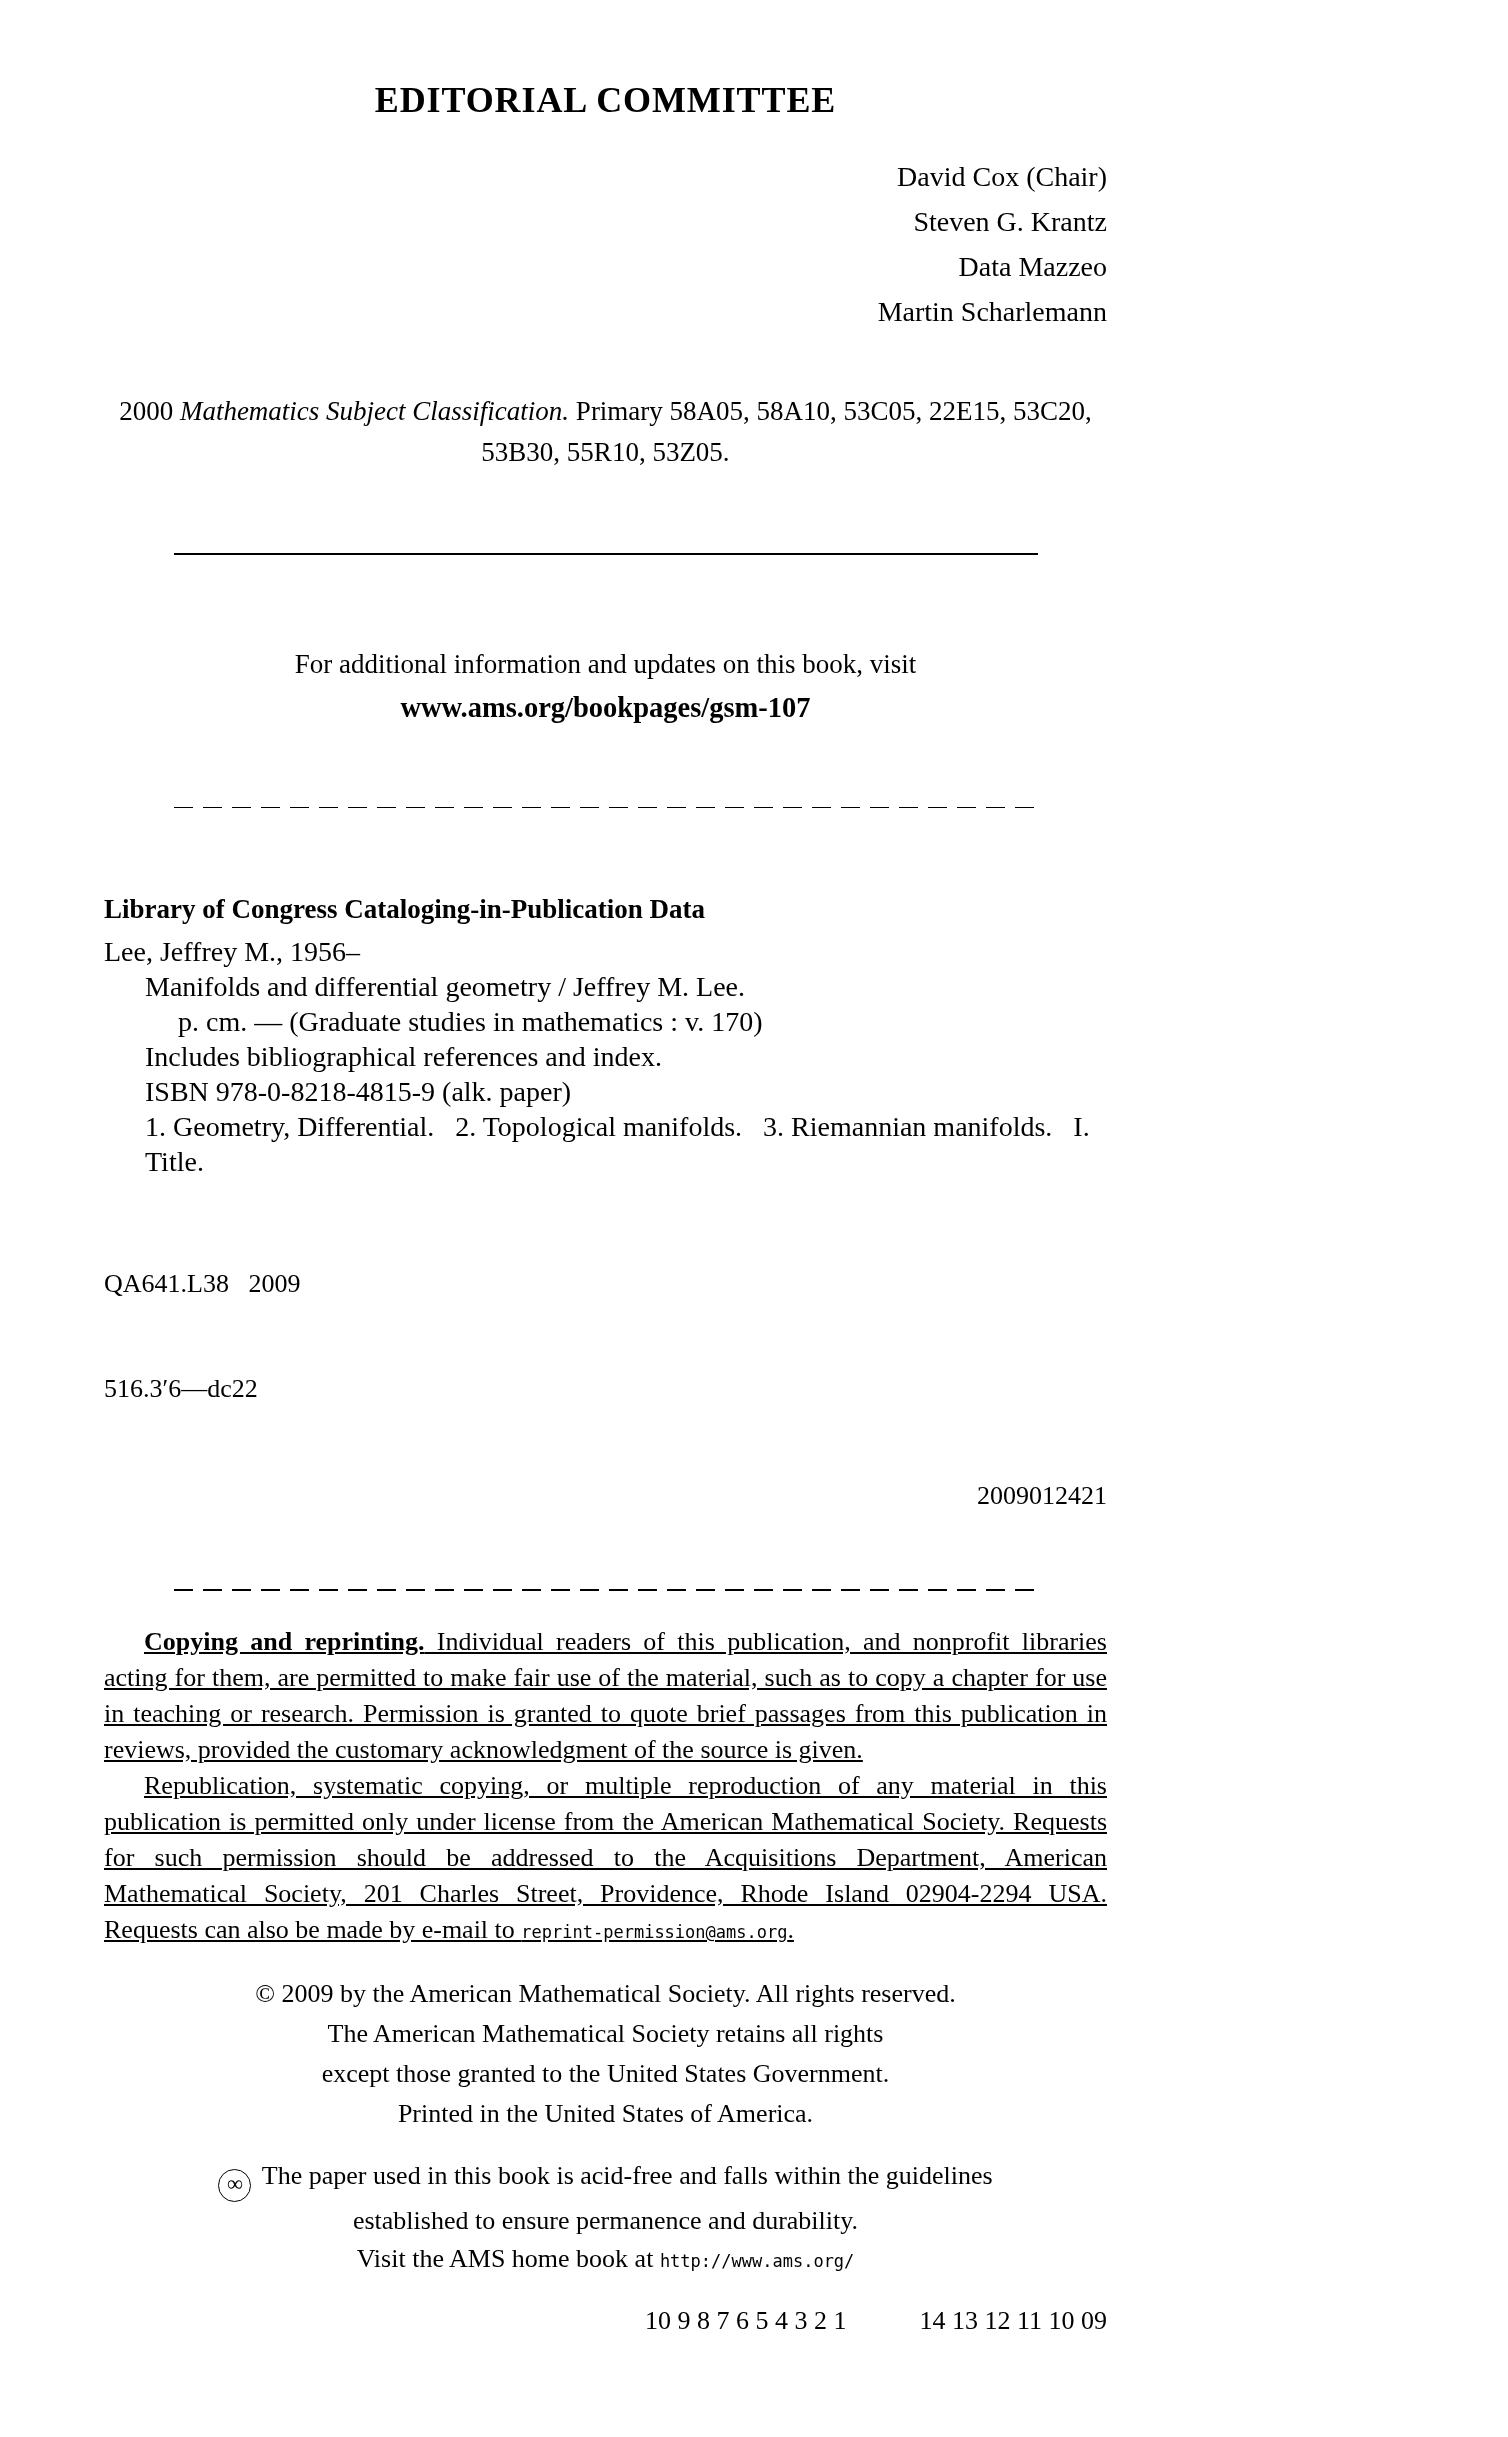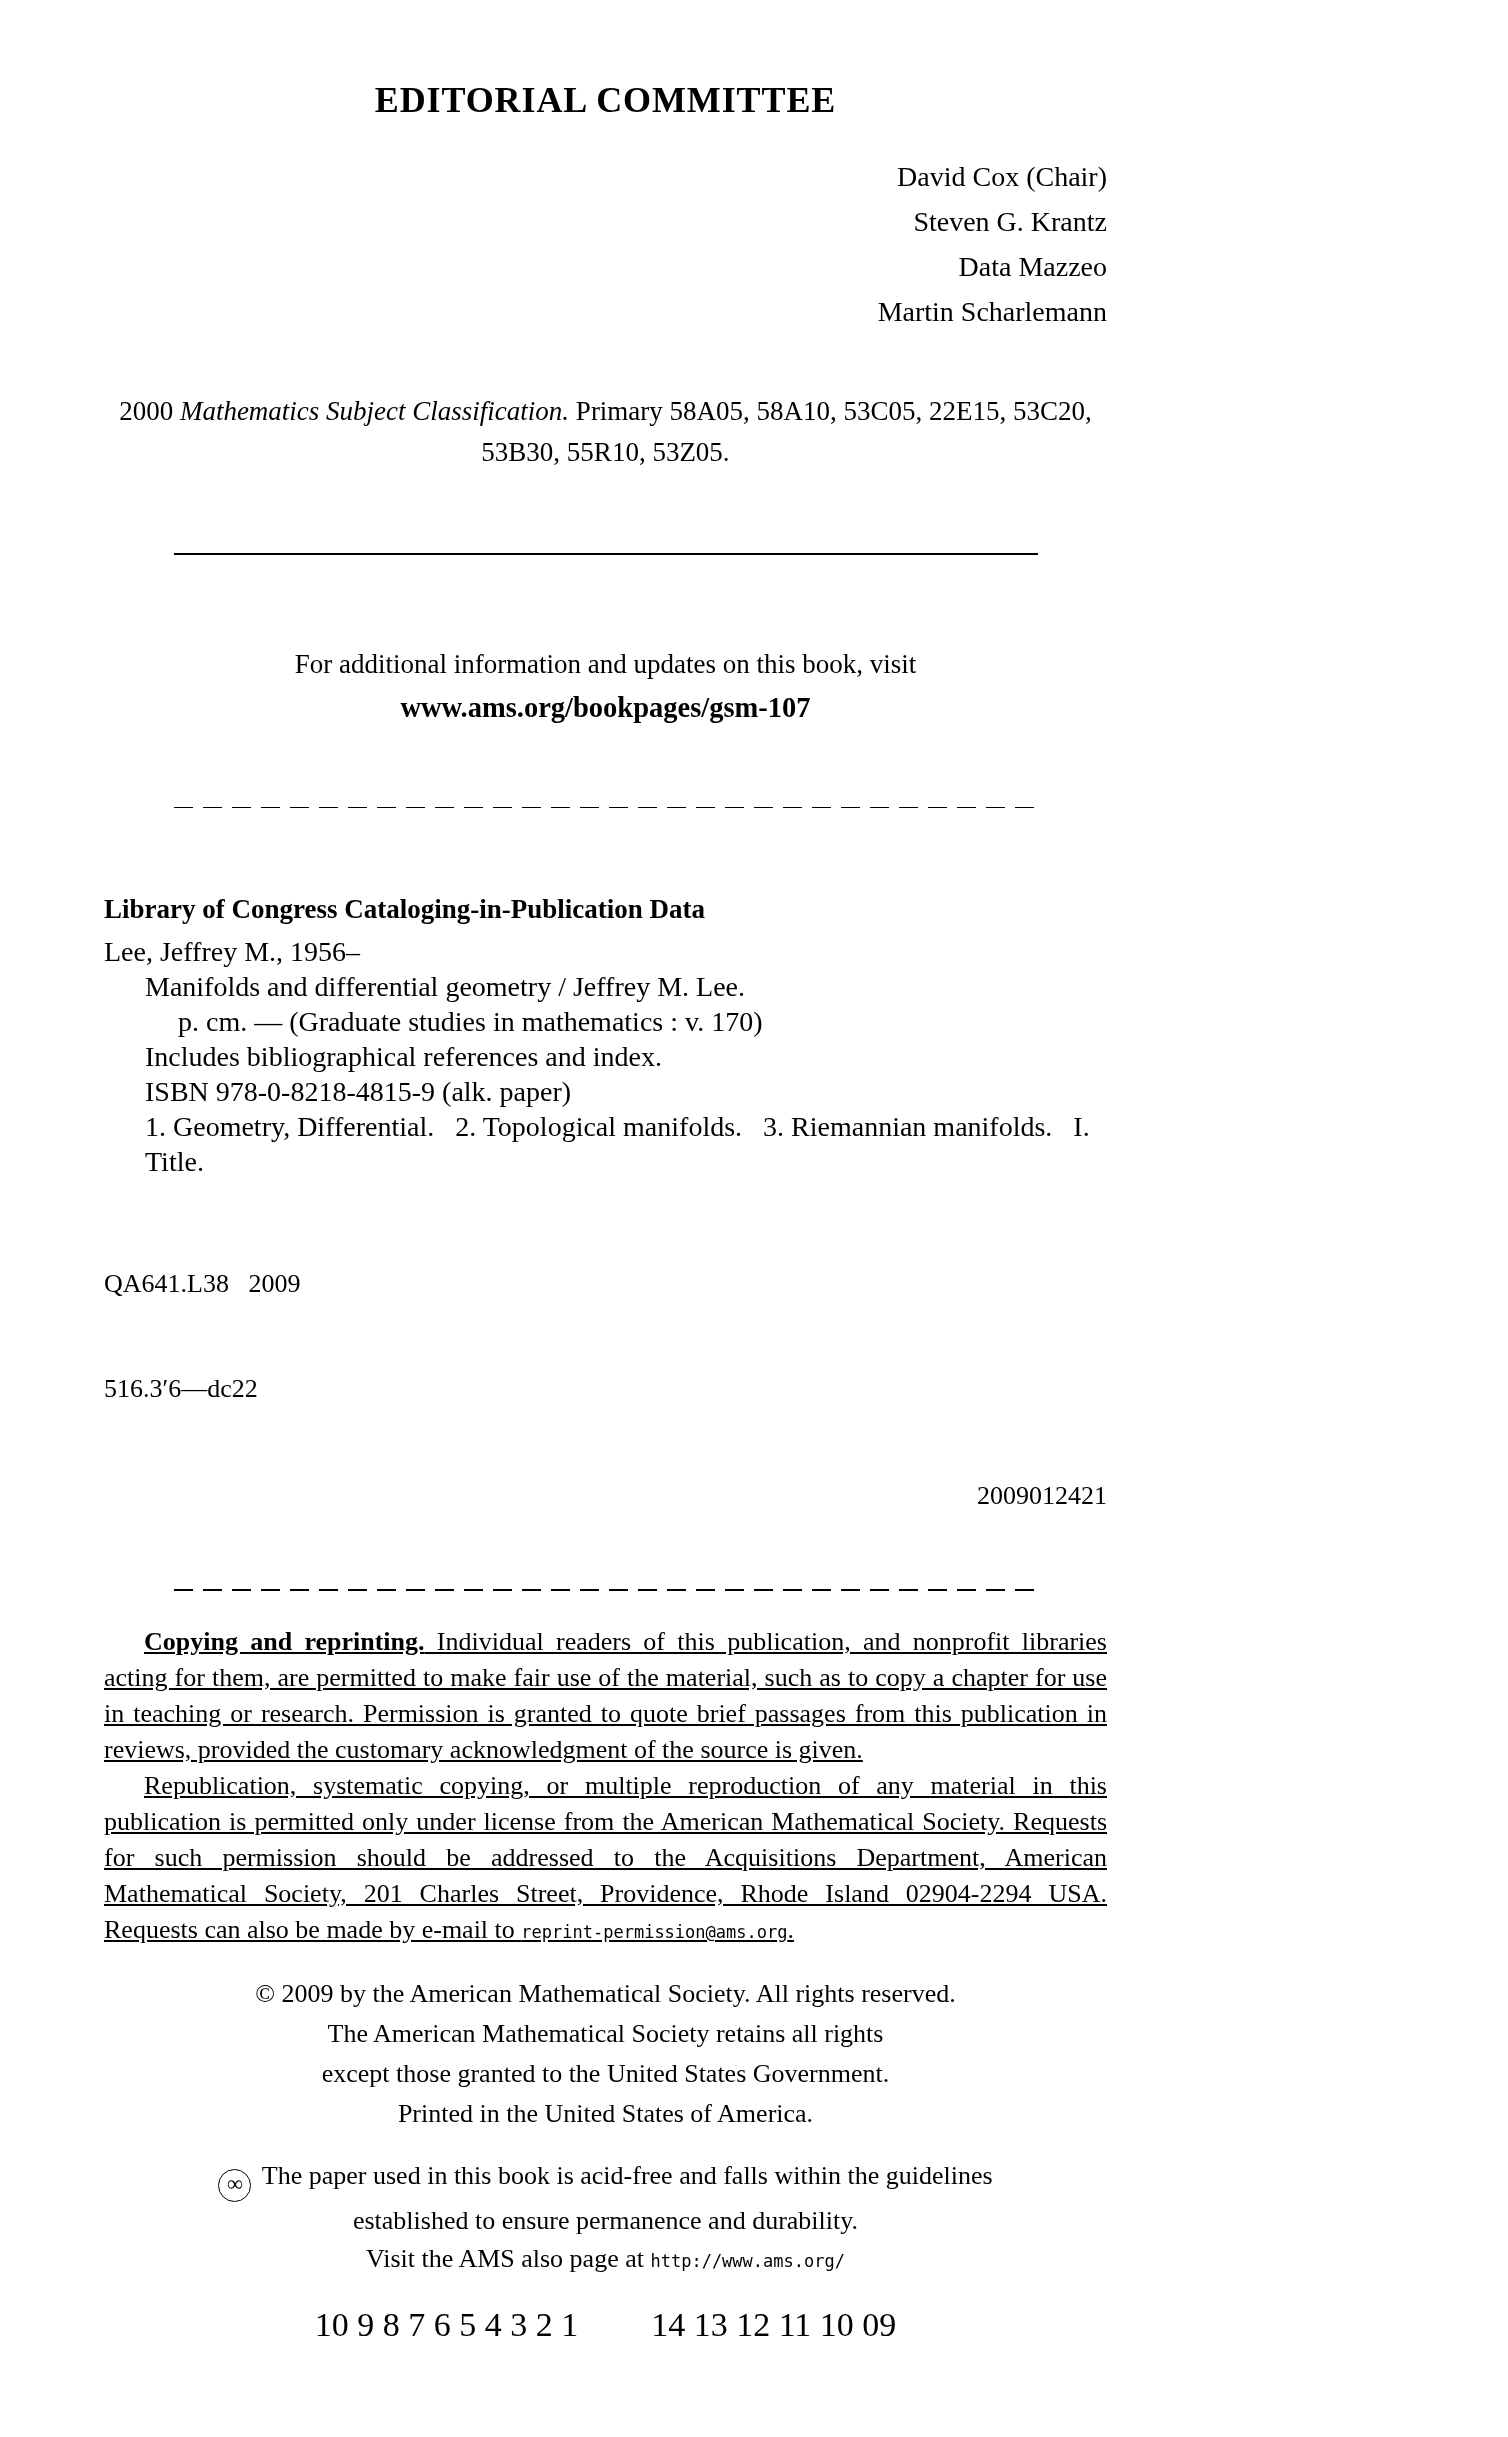--- a/index.html
+++ b/index.html
@@ -52,21 +52,21 @@
   .copyright-block { margin-top:24px; text-align:center; font-size:26px; line-height:40px; }
 
   .acid-free { margin-top:22.5px; text-align:center; font-size:26px; line-height:38px; }
   .pp-icon {
     display:inline-block; width:33px; height:33px;
     border:1.7px solid #000; border-radius:50%;
     text-align:center; line-height:28px; font-size:22.5px;
     vertical-align:-7px; margin-right:10.4px;
   }
 
-  .printing { margin-top:26px; text-align:center; font-size:34px; }
+  .printing { margin-top:26px; text-align:right; font-size:26px; }
   .printing .left-seq { margin-right:73px; }
 </style>
 </head>
 <body>
 
 <div class="page">
 
   <div class="ec-heading">EDITORIAL COMMITTEE</div>
 
   <div class="members">
@@ -118,21 +118,21 @@
   <div class="copyright-block">
     <div>© 2009 by the American Mathematical Society. All rights reserved.</div>
     <div>The American Mathematical Society retains all rights</div>
     <div>except those granted to the United States Government.</div>
     <div>Printed in the United States of America.</div>
   </div>
 
   <div class="acid-free">
     <div><span class="pp-icon">∞</span><span>The paper used in this book is acid-free and falls within the guidelines</span></div>
     <div>established to ensure permanence and durability.</div>
-    <div><span>Visit the AMS also page at </span><span class="mono">http://www.ams.org/</span></div>
+    <div><span>Visit the AMS home book at </span><span class="mono">http://www.ams.org/</span></div>
   </div>
 
   <div class="printing">
     <span class="left-seq">10 9 8 7 6 5 4 3 2 1</span><span>14 13 12 11 10 09</span>
   </div>
 
 </div>
 
 
 </body></html>

